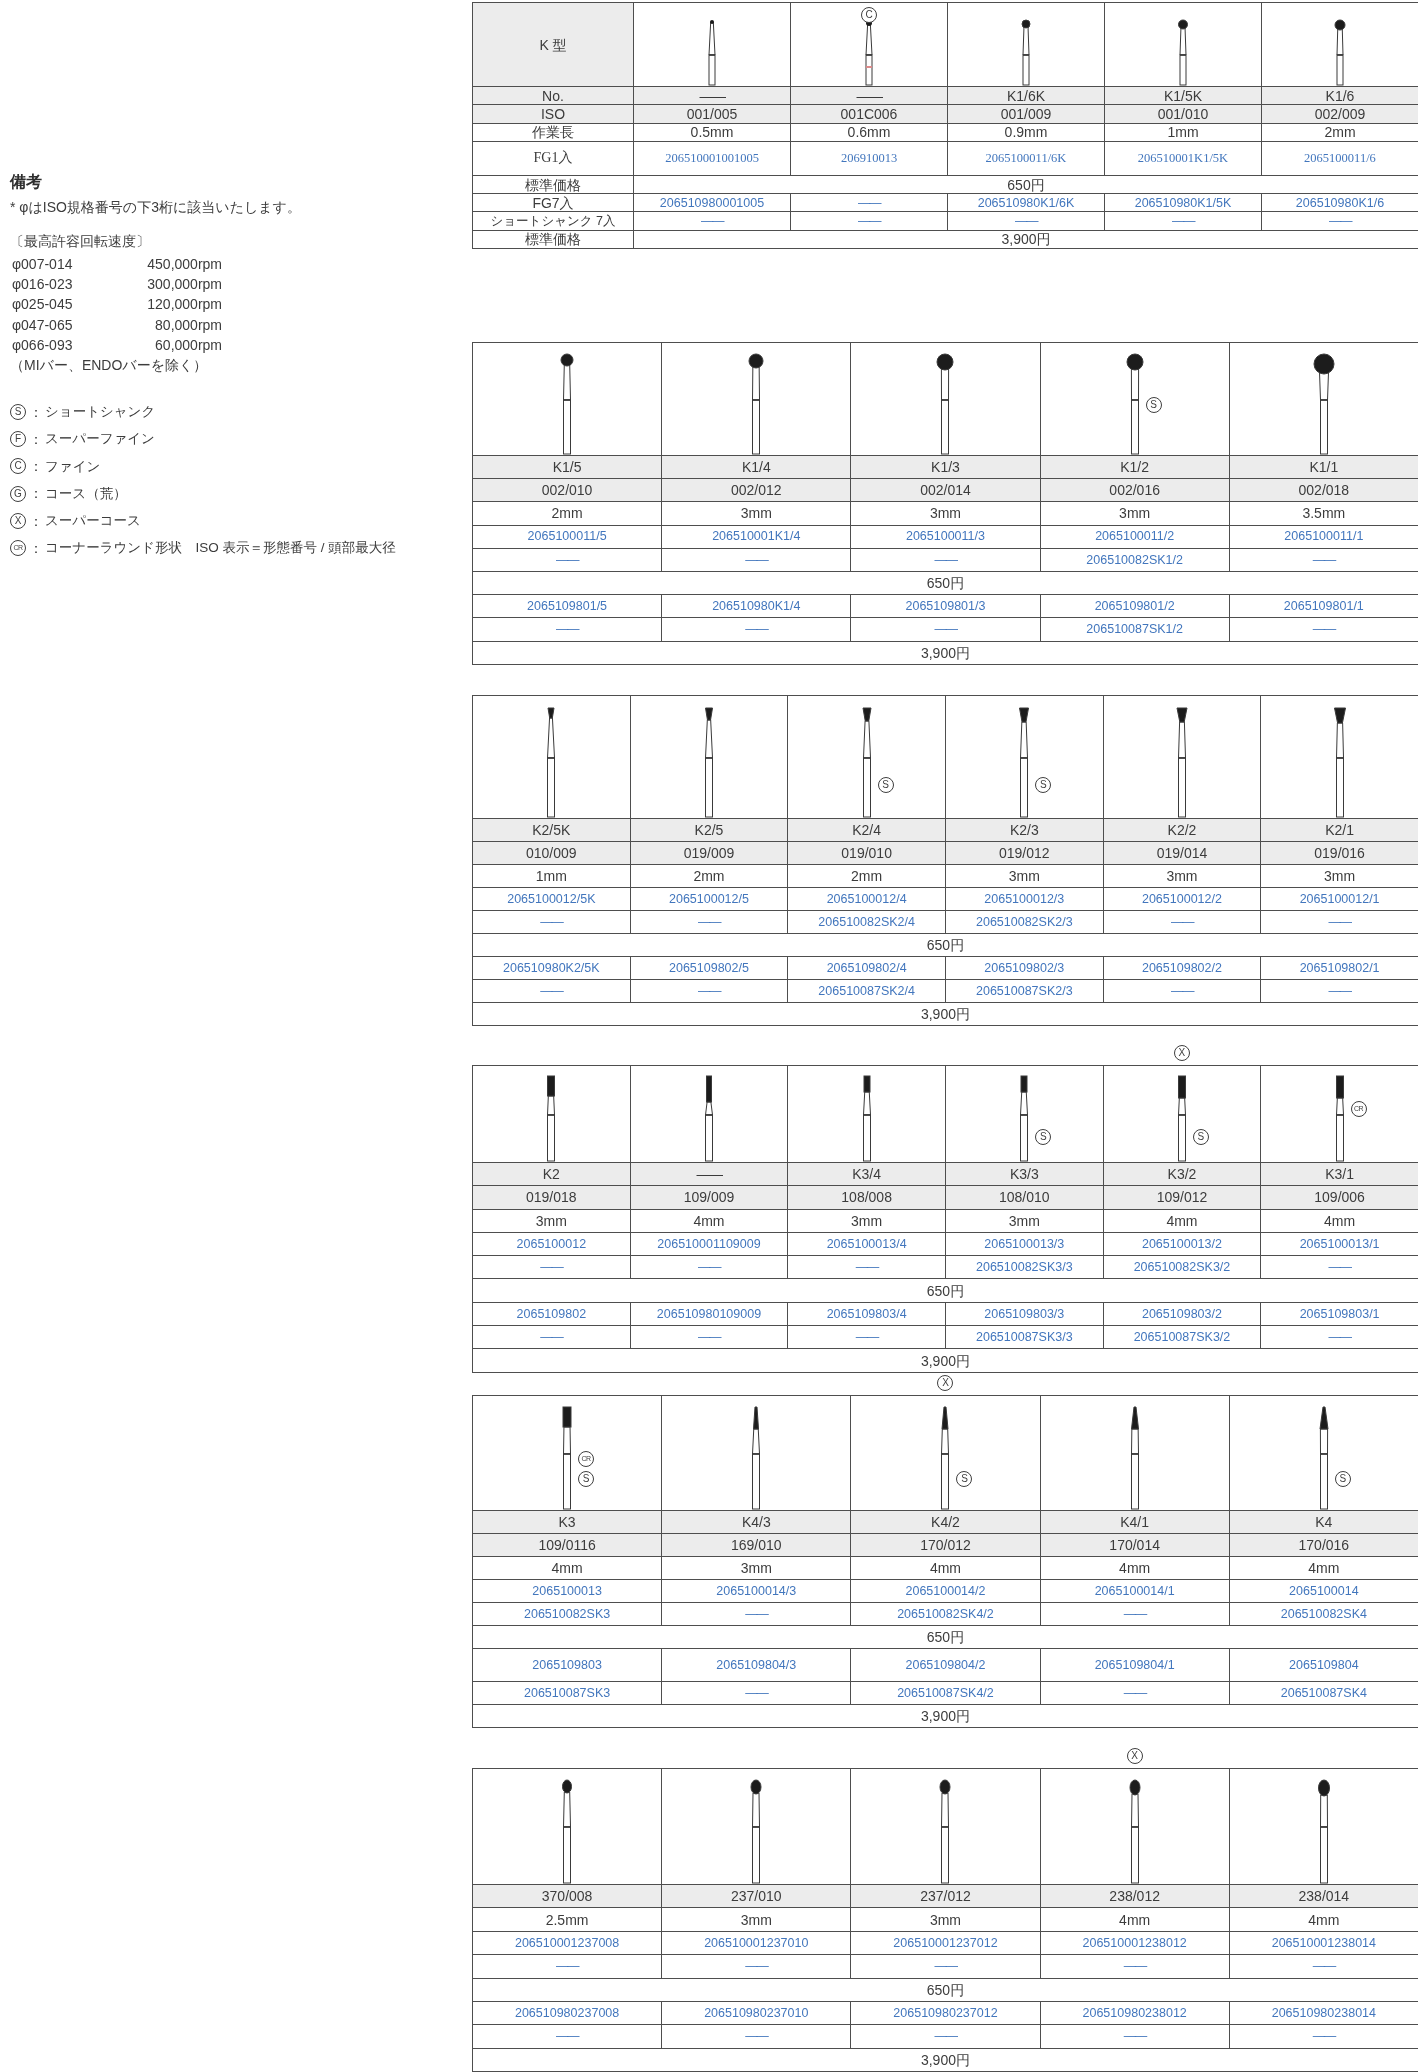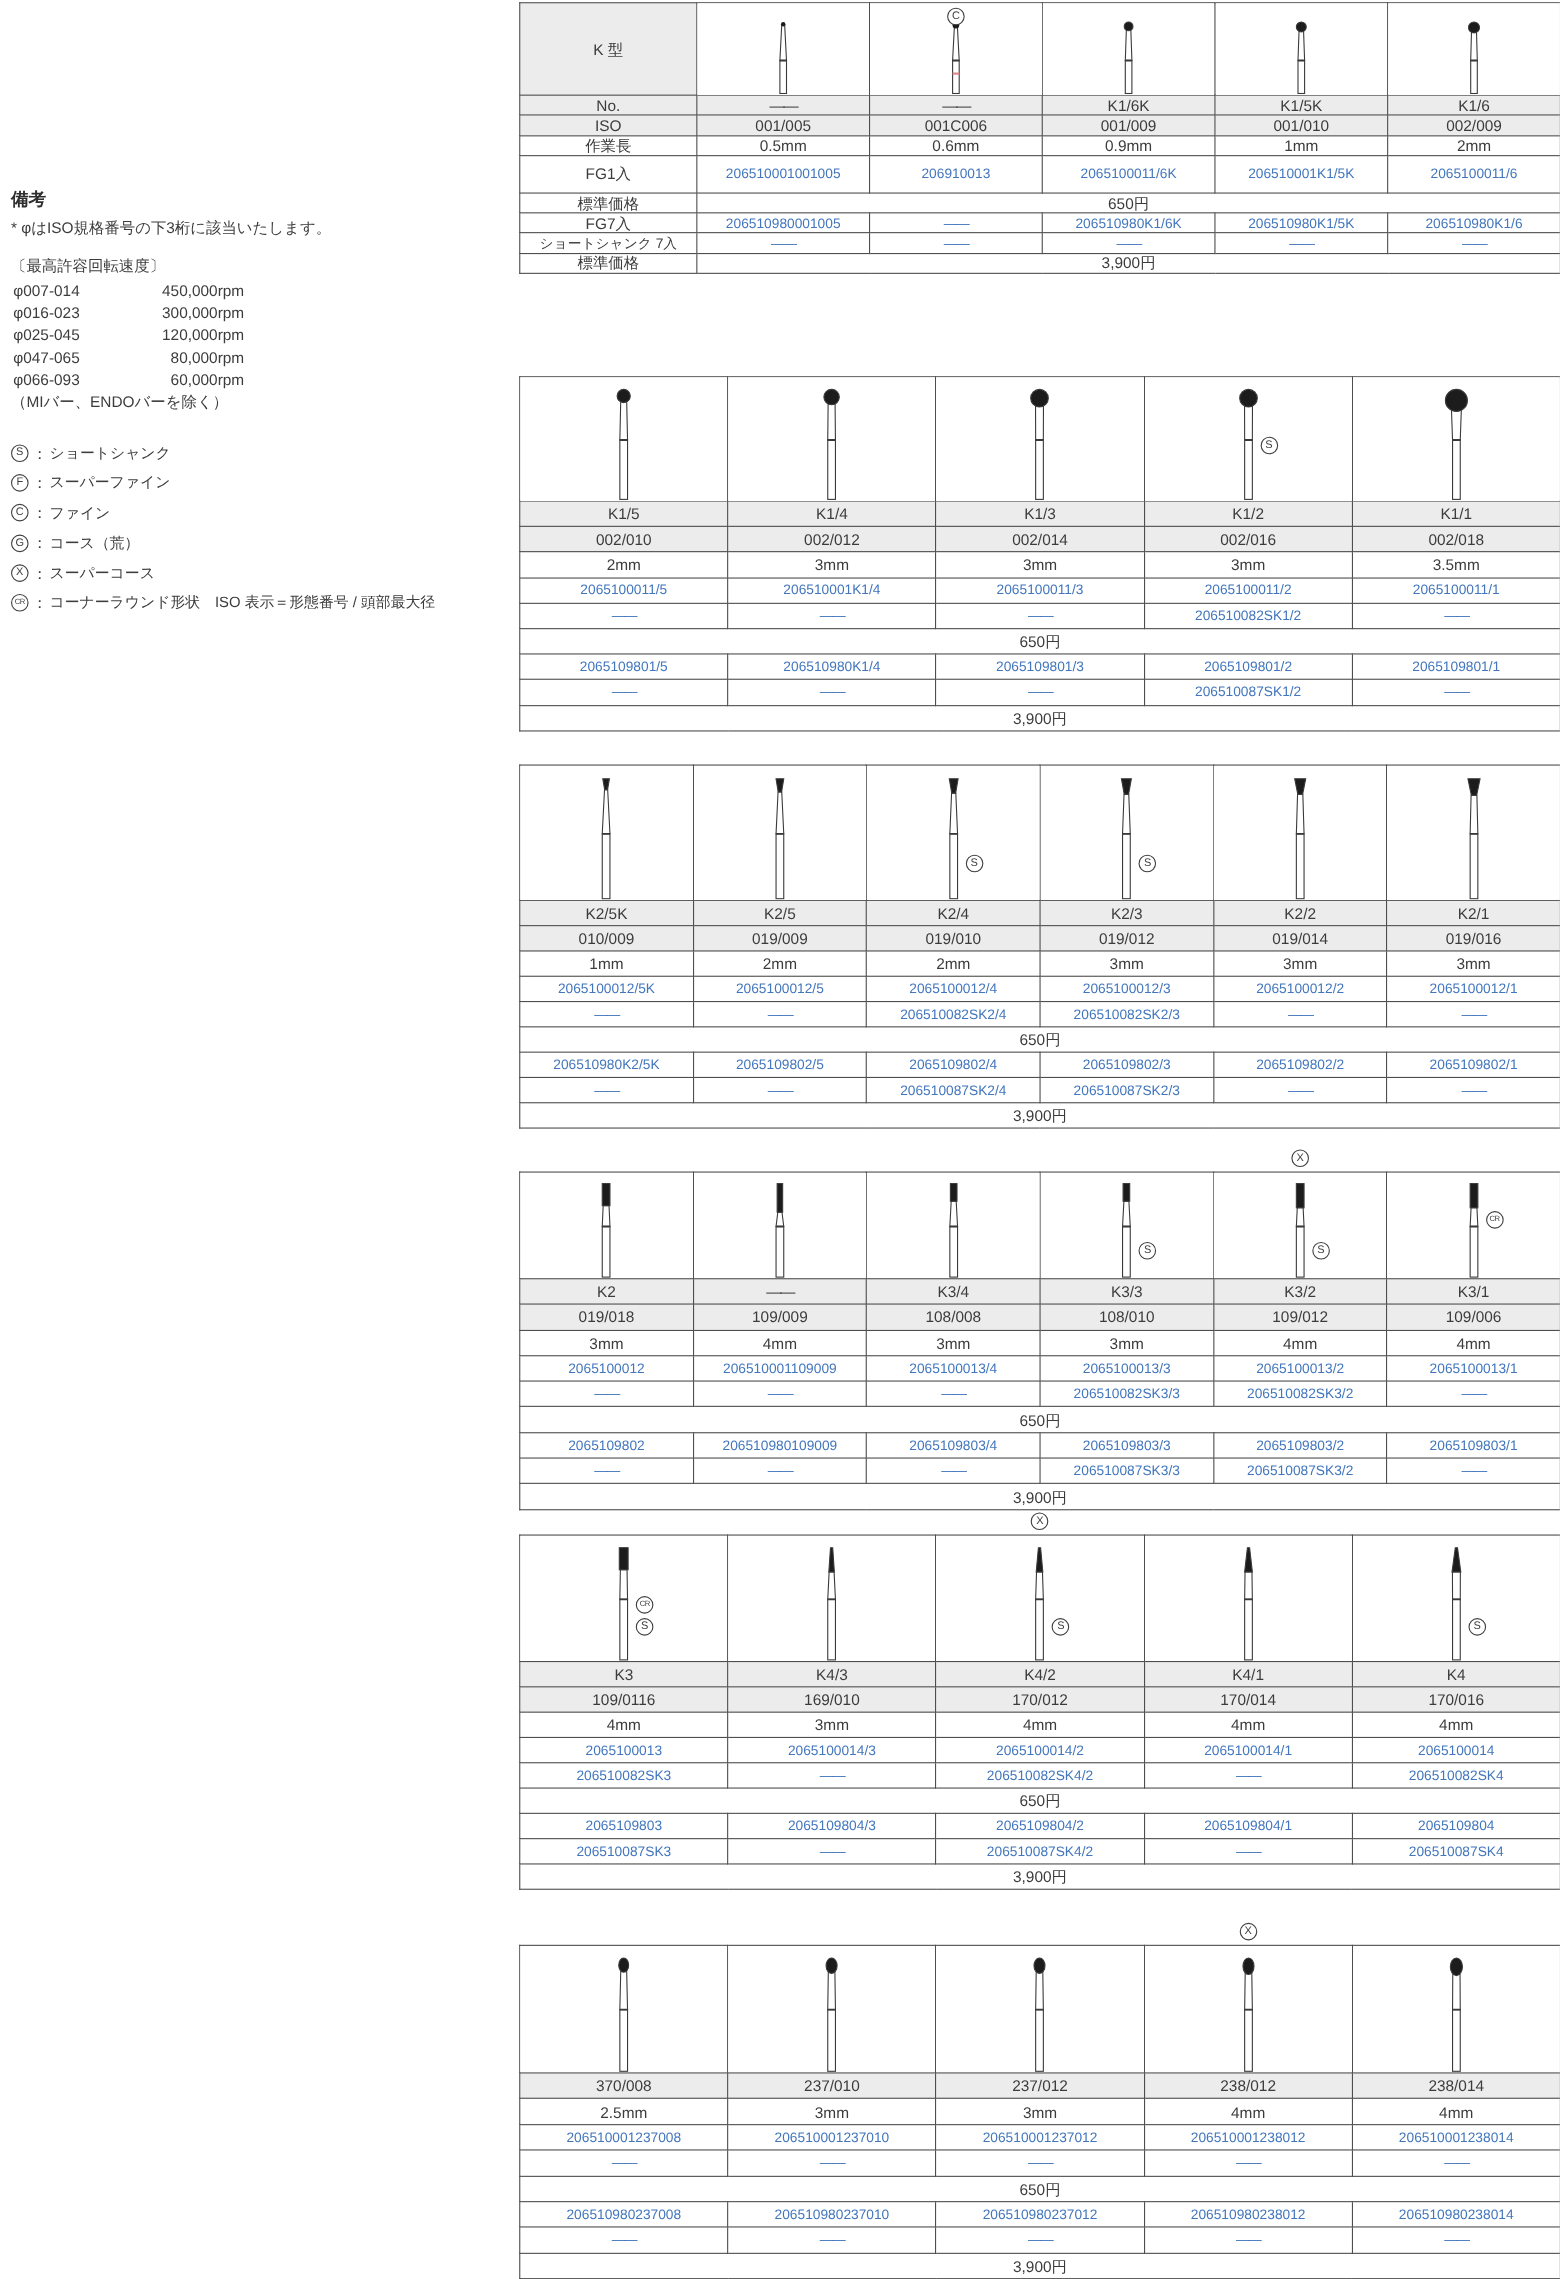--- a/index.html
+++ b/index.html
@@ -203,21 +203,21 @@
           <td class="gray">002/009</td>
         </tr>
         <tr style="height: 18.3px;">
           <td class="rowlab">作業長</td>
           <td class="">0.5mm</td>
           <td class="">0.6mm</td>
           <td class="">0.9mm</td>
           <td class="">1mm</td>
           <td class="">2mm</td>
         </tr>
-        <tr style="height: 34px;">
+        <tr style="height: 34px; font-family: Liberation Serif, serif;">
           <td class="rowlab">FG1入</td>
           <td class="code">206510001001005</td>
           <td class="code">206910013</td>
           <td class="code">2065100011/6K</td>
           <td class="code">206510001K1/5K</td>
           <td class="code">2065100011/6</td>
         </tr>
         <tr style="height: 18.3px;">
           <td class="rowlab">標準価格</td>
           <td colspan="5">650円</td>
@@ -708,21 +708,21 @@
         <tr style="height: 23px;">
           <td class="code">206510082SK3</td>
           <td class="code dash">——</td>
           <td class="code">206510082SK4/2</td>
           <td class="code dash">——</td>
           <td class="code">206510082SK4</td>
         </tr>
         <tr style="height: 23px;">
           <td colspan="5">650円</td>
         </tr>
-        <tr style="height: 23px;">
+        <tr style="height: 33px;">
           <td class="code">2065109803</td>
           <td class="code">2065109804/3</td>
           <td class="code">2065109804/2</td>
           <td class="code">2065109804/1</td>
           <td class="code">2065109804</td>
         </tr>
         <tr style="height: 23px;">
           <td class="code">206510087SK3</td>
           <td class="code dash">——</td>
           <td class="code">206510087SK4/2</td>

